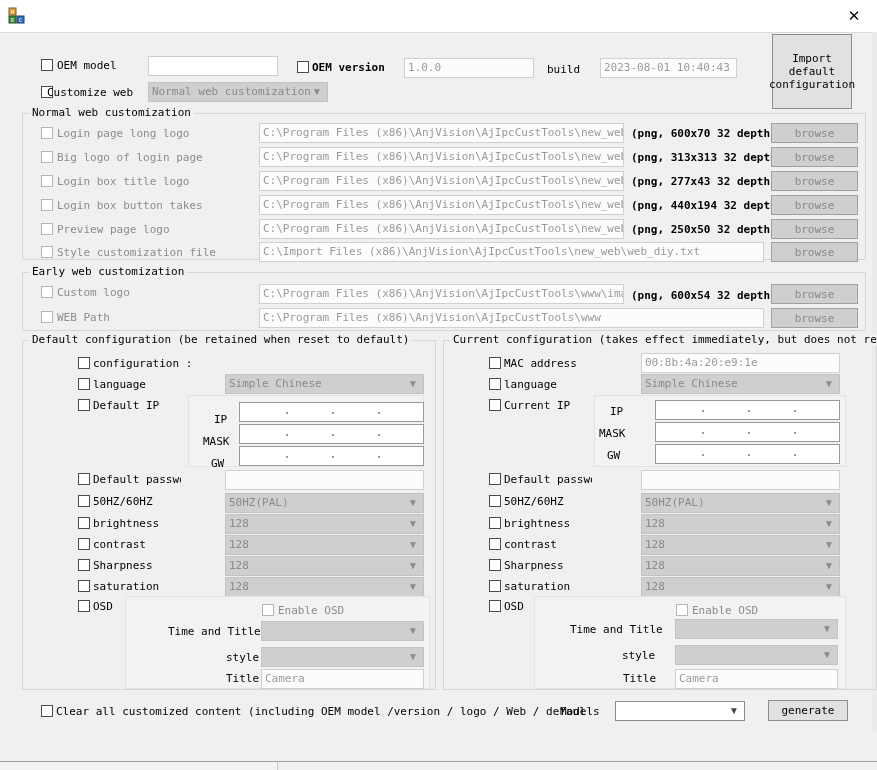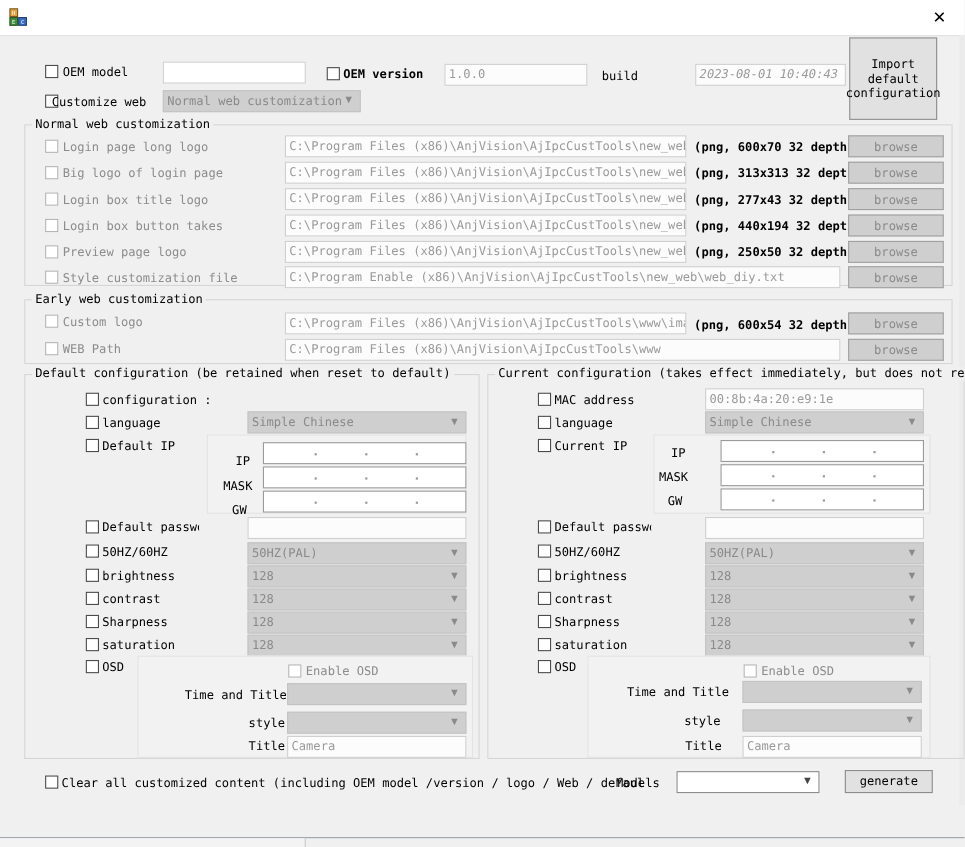--- a/index.html
+++ b/index.html
@@ -117,21 +117,21 @@
 
   <div class="cb" style="left:41px;top:59px;"></div>
   <div class="lbl" style="left:57px;top:60px;">OEM model</div>
   <div class="txt white" style="left:148px;top:56px;width:130px;"></div>
 
   <div class="cb" style="left:297px;top:61px;"></div>
   <div class="lbl" style="left:312px;top:62px;font-weight:bold;">OEM version</div>
   <div class="txt" style="left:404px;top:58px;width:130px;">1.0.0</div>
 
   <div class="lbl" style="left:547px;top:64px;">build</div>
-  <div class="txt" style="left:632px;top:58px;width:137px;font-style:italic;">2023-08-01 10:40:43</div>
+  <div class="txt" style="left:600px;top:58px;width:137px;">2023-08-01 10:40:43</div>
 
   <div class="cb" style="left:41px;top:86px;"></div>
   <div class="lbl" style="left:47px;top:87px;">Customize web</div>
   <div class="sel" style="left:148px;top:82px;width:180px;">
     <span>Normal web customization</span>
     <span class="arrow">▼</span>
   </div>
 
   <div class="btn enabled" style="left:772px;top:34px;width:80px;height:75px;padding:0 4px;line-height:13px;">Import default configuration</div>
 
@@ -164,21 +164,21 @@
   <div class="btn" style="left:771px;top:195px;width:87px;height:20px;">browse</div>
 
   <div class="cb dim" style="left:41px;top:223px;"></div>
   <div class="lbl dim" style="left:57px;top:224px;">Preview page logo</div>
   <div class="txt" style="left:259px;top:219px;width:365px;">C:\Program Files (x86)\AnjVision\AjIpcCustTools\new_web\mai</div>
   <div class="lbl" style="left:631px;top:224px;font-weight:bold;">(png, 250x50 32 depth)</div>
   <div class="btn" style="left:771px;top:219px;width:87px;height:20px;">browse</div>
 
   <div class="cb dim" style="left:41px;top:246px;"></div>
   <div class="lbl dim" style="left:57px;top:247px;">Style customization file</div>
-  <div class="txt" style="left:259px;top:242px;width:505px;">C:\Program Enable (x86)\AnjVision\AjIpcCustTools\new_web\web_diy.txt</div>
+  <div class="txt" style="left:259px;top:242px;width:505px;">C:\Import Files (x86)\AnjVision\AjIpcCustTools\new_web\web_diy.txt</div>
   <div class="btn" style="left:771px;top:242px;width:87px;height:20px;">browse</div>
 
   <div class="group" style="left:22px;top:272px;width:844px;height:59px;">
     <div class="gtitle">Early web customization</div>
   </div>
 
   <div class="cb dim" style="left:41px;top:286px;"></div>
   <div class="lbl dim" style="left:57px;top:287px;">Custom logo</div>
   <div class="txt" style="left:259px;top:284px;width:365px;">C:\Program Files (x86)\AnjVision\AjIpcCustTools\www\images\</div>
   <div class="lbl" style="left:631px;top:290px;font-weight:bold;">(png, 600x54 32 depth)</div>

